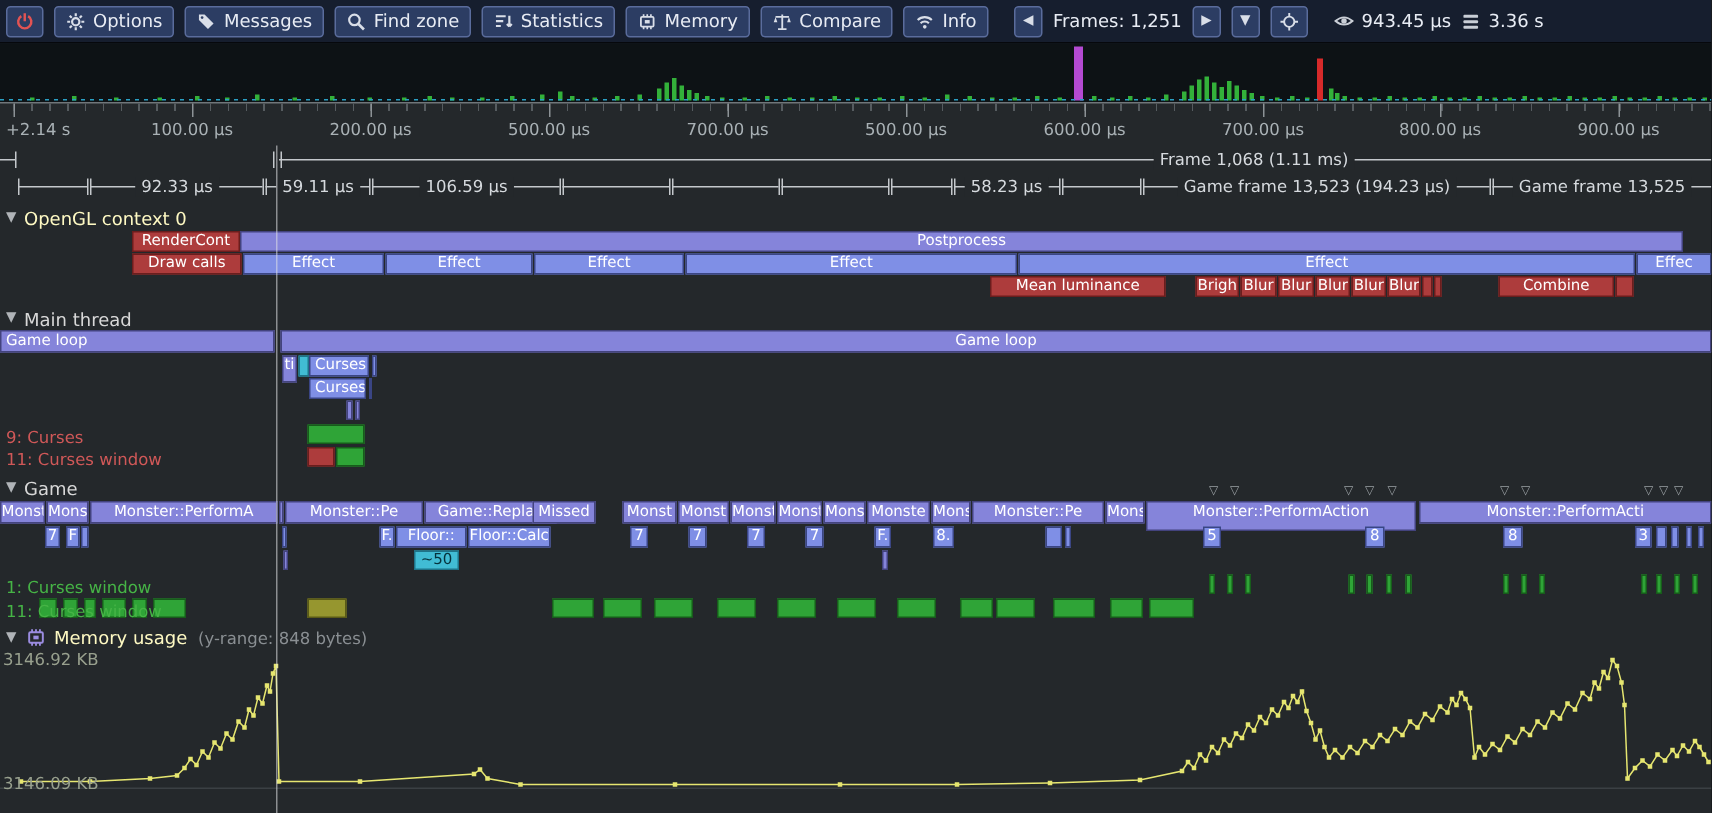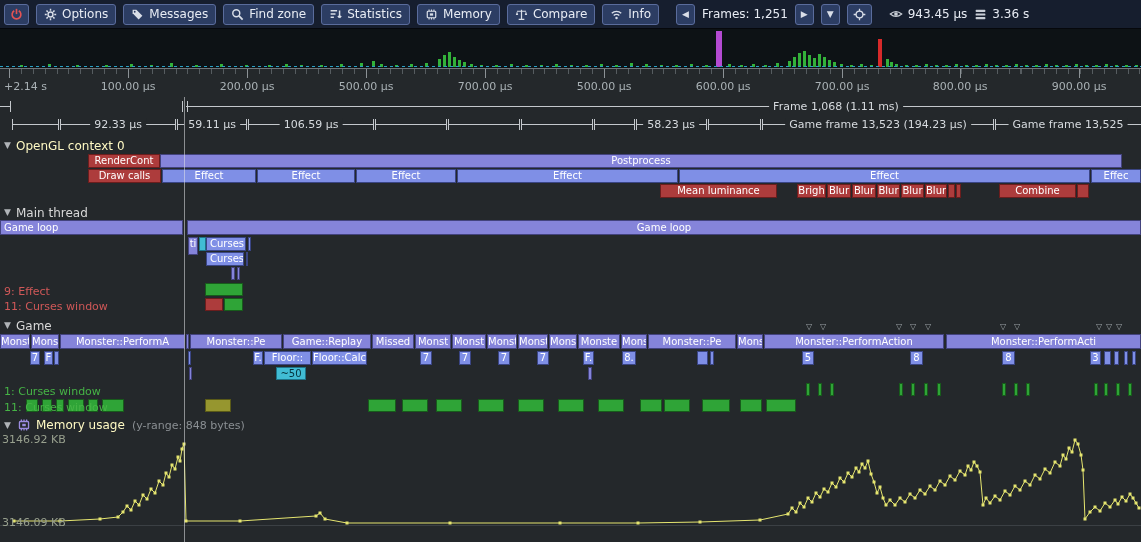--- a/index.html
+++ b/index.html
@@ -358,21 +358,21 @@
       <span class="lbl tri-small" style="left: 806px; top: 322px;">▽</span>
       <span class="lbl tri-small" style="left: 820px; top: 322px;">▽</span>
       <span class="lbl tri-small" style="left: 896px; top: 322px;">▽</span>
       <span class="lbl tri-small" style="left: 910px; top: 322px;">▽</span>
       <span class="lbl tri-small" style="left: 925px; top: 322px;">▽</span>
       <span class="lbl tri-small" style="left: 1000px; top: 322px;">▽</span>
       <span class="lbl tri-small" style="left: 1014px; top: 322px;">▽</span>
       <span class="lbl tri-small" style="left: 1096px; top: 322px;">▽</span>
       <span class="lbl tri-small" style="left: 1106px; top: 322px;">▽</span>
       <span class="lbl tri-small" style="left: 1116px; top: 322px;">▽</span>
-      <span class="lbl red-label" style="left: 4px; top: 285px;">9: Effect</span>
+      <span class="lbl red-label" style="left: 4px; top: 285px;">9: Curses</span>
       <span class="lbl red-label" style="left: 4px; top: 300px;">11: Curses window</span>
       <span class="lbl green-label" style="left: 4px; top: 385px;">1: Curses window</span>
       <span class="lbl green-label" style="left: 4px; top: 401px;">11: Curses window</span>
       <div class="z red" style="left: 88px; top: 154px; width: 72px; height: 14px; line-height: 12px;">RenderCont</div>
       <div class="z purple" style="left: 160px; top: 154px; width: 962px; height: 14px; line-height: 12px;">Postprocess</div>
       <div class="z red" style="left: 88px; top: 169px; width: 73px; height: 14px; line-height: 12px;">Draw calls</div>
       <div class="z blue" style="left: 162px; top: 169px; width: 94px; height: 14px; line-height: 12px;">Effect</div>
       <div class="z blue" style="left: 257px; top: 169px; width: 98px; height: 14px; line-height: 12px;">Effect</div>
       <div class="z blue" style="left: 356px; top: 169px; width: 100px; height: 14px; line-height: 12px;">Effect</div>
       <div class="z blue" style="left: 457px; top: 169px; width: 221px; height: 14px; line-height: 12px;">Effect</div>
@@ -401,31 +401,31 @@
       <div class="z purple" style="left: 237px; top: 267px; width: 3px; height: 13px; line-height: 11px;"></div>
       <div class="z green" style="left: 205px; top: 283px; width: 38px; height: 13px; line-height: 11px;"></div>
       <div class="z red" style="left: 205px; top: 298px; width: 18px; height: 13px; line-height: 11px;"></div>
       <div class="z green" style="left: 224px; top: 298px; width: 19px; height: 13px; line-height: 11px;"></div>
       <div class="z purple" style="left: 0px; top: 334px; width: 30px; height: 15px; line-height: 13px;">Monste</div>
       <div class="z purple" style="left: 31px; top: 334px; width: 28px; height: 15px; line-height: 13px;">Monste</div>
       <div class="z purple" style="left: 60px; top: 334px; width: 125px; height: 15px; line-height: 13px;">Monster::PerformA</div>
       <div class="z purple" style="left: 186px; top: 334px; width: 3px; height: 15px; line-height: 13px;"></div>
       <div class="z purple" style="left: 190px; top: 334px; width: 92px; height: 15px; line-height: 13px;">Monster::Pe</div>
       <div class="z purple" style="left: 283px; top: 334px; width: 88px; height: 15px; line-height: 13px;">Game::Replay</div>
-      <div class="z purple" style="left: 372px; top: 334px; width: 42px; height: 15px; line-height: 13px;">Missed</div>
+      <div class="z purple" style="left: 355px; top: 334px; width: 42px; height: 15px; line-height: 13px;">Missed</div>
       <div class="z purple" style="left: 415px; top: 334px; width: 36px; height: 15px; line-height: 13px;">Monst</div>
       <div class="z purple" style="left: 452px; top: 334px; width: 34px; height: 15px; line-height: 13px;">Monst</div>
       <div class="z purple" style="left: 487px; top: 334px; width: 30px; height: 15px; line-height: 13px;">Monst</div>
       <div class="z purple" style="left: 518px; top: 334px; width: 30px; height: 15px; line-height: 13px;">Monst</div>
       <div class="z purple" style="left: 549px; top: 334px; width: 28px; height: 15px; line-height: 13px;">Monst</div>
       <div class="z purple" style="left: 578px; top: 334px; width: 42px; height: 15px; line-height: 13px;">Monste</div>
       <div class="z purple" style="left: 621px; top: 334px; width: 26px; height: 15px; line-height: 13px;">Mons</div>
       <div class="z purple" style="left: 648px; top: 334px; width: 88px; height: 15px; line-height: 13px;">Monster::Pe</div>
       <div class="z purple" style="left: 737px; top: 334px; width: 26px; height: 15px; line-height: 13px;">Mons</div>
-      <div class="z purple" style="left: 764px; top: 334px; width: 180px; height: 15px; line-height: 13px;">Monster::PerformAction</div>
+      <div class="z purple" style="left: 764px; top: 334px; width: 180px; height: 20px; line-height: 13px;">Monster::PerformAction</div>
       <div class="z purple" style="left: 946px; top: 334px; width: 195px; height: 15px; line-height: 13px;">Monster::PerformActi</div>
       <div class="z blue" style="left: 30px; top: 351px; width: 10px; height: 14px; line-height: 12px;">7</div>
       <div class="z blue" style="left: 44px; top: 351px; width: 9px; height: 14px; line-height: 12px;">F</div>
       <div class="z blue" style="left: 54px; top: 351px; width: 5px; height: 14px; line-height: 12px;"></div>
       <div class="z blue" style="left: 188px; top: 351px; width: 3px; height: 14px; line-height: 12px;"></div>
       <div class="z blue" style="left: 253px; top: 351px; width: 10px; height: 14px; line-height: 12px;">F.</div>
       <div class="z blue" style="left: 264px; top: 351px; width: 47px; height: 14px; line-height: 12px;">Floor::</div>
       <div class="z blue" style="left: 312px; top: 351px; width: 55px; height: 14px; line-height: 12px;">Floor::Calc</div>
       <div class="z blue" style="left: 420px; top: 351px; width: 12px; height: 14px; line-height: 12px;">7</div>
       <div class="z blue" style="left: 459px; top: 351px; width: 12px; height: 14px; line-height: 12px;">7</div>

